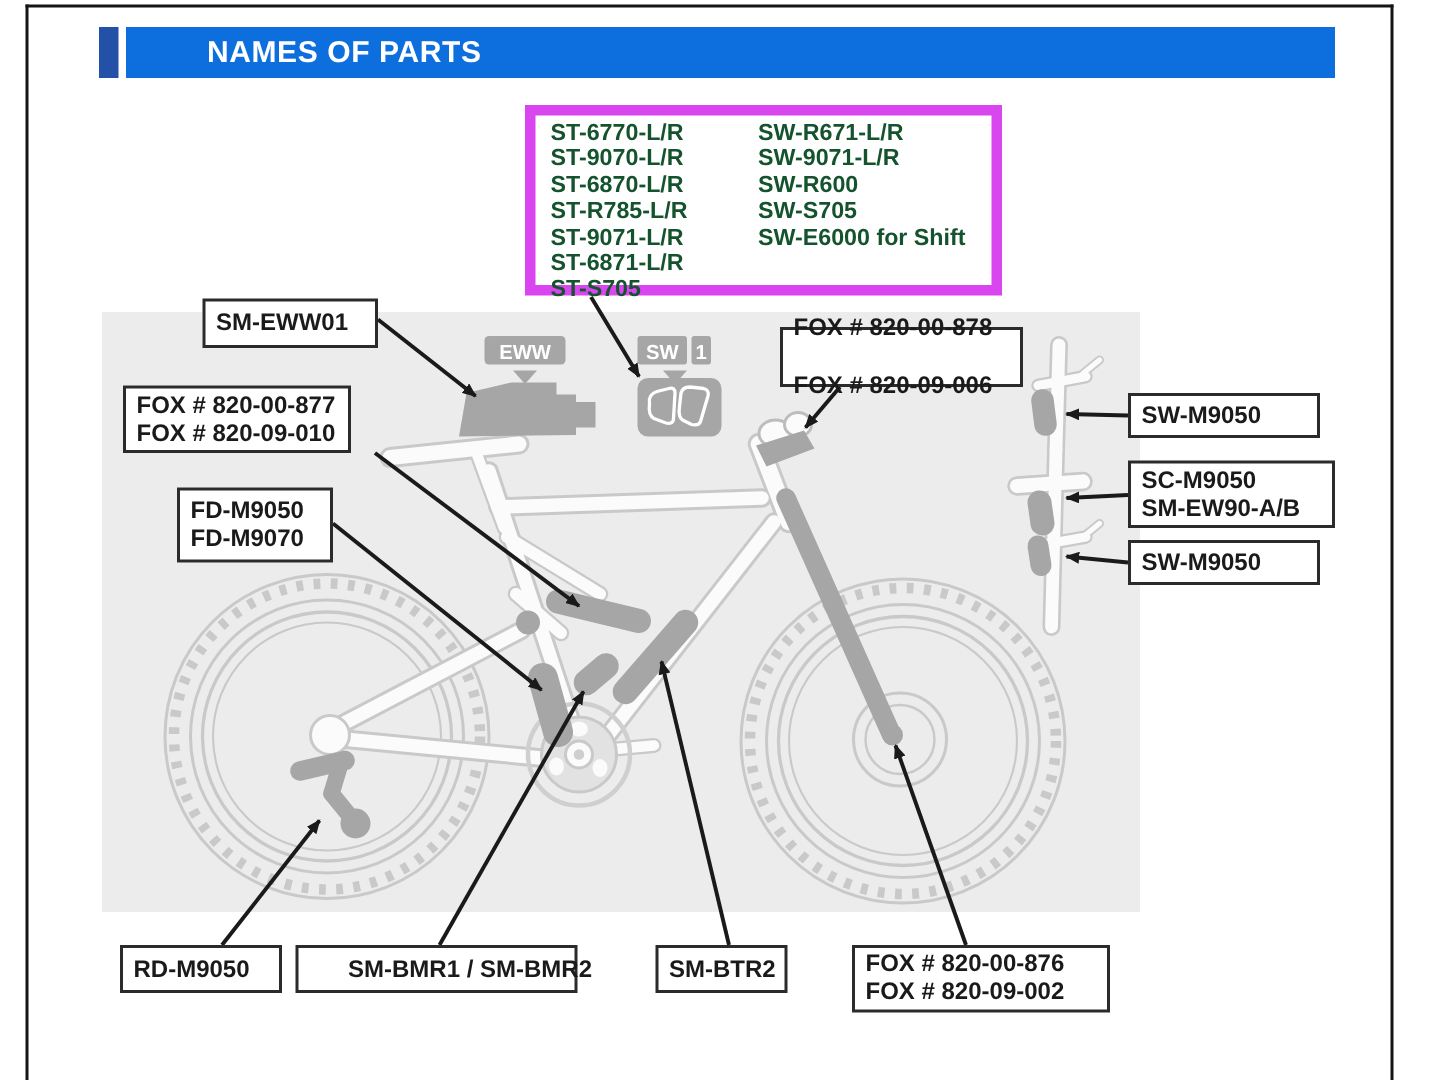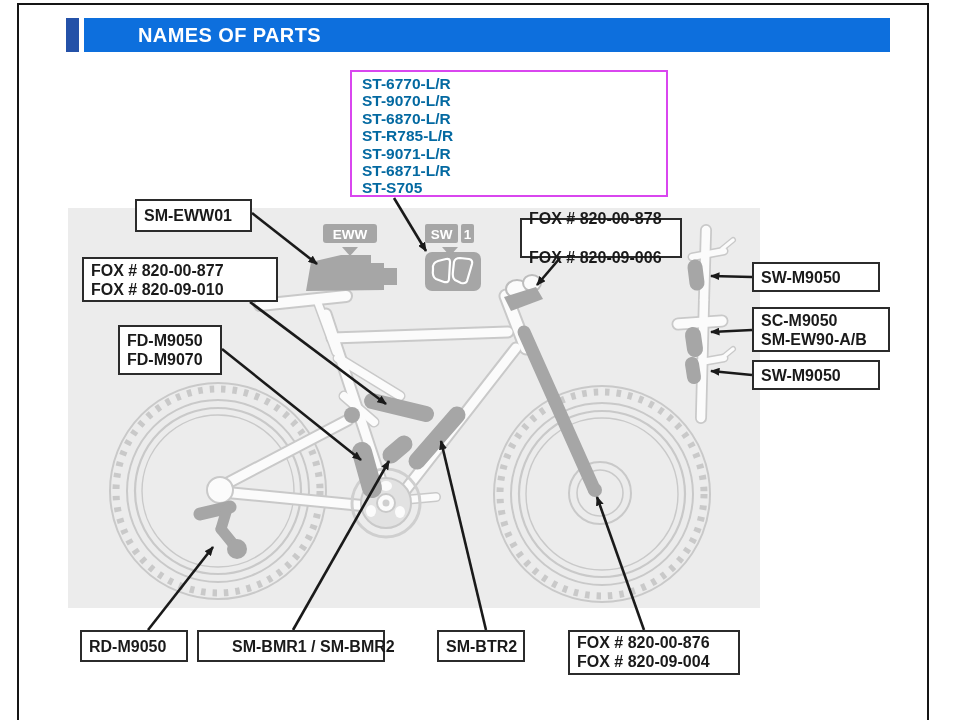--- a/index.html
+++ b/index.html
@@ -32,22 +32,22 @@
   }
   svg.art{position:absolute;left:0;top:0;z-index:2;}
   .callout{
     position:absolute;z-index:3;background:#ffffff;border:2px solid #2b2b2b;
     box-sizing:border-box;font-weight:bold;color:#1a1a1a;font-size:16px;
     display:flex;flex-direction:column;justify-content:center;
     padding:2px 7px;line-height:19px;white-space:nowrap;
   }
   .bigbox{
     position:absolute;left:350px;top:70px;width:318px;height:127px;z-index:3;
-    background:#ffffff;border:2px solid #d946ef;box-sizing:border-box;
-    font-weight:bold;color:#0369a1;font-size:15.5px;line-height:17.4px;
+    background:#ffffff;border:7px solid #d946ef;box-sizing:border-box;
+    font-weight:bold;color:#14532d;font-size:15.5px;line-height:17.4px;
     display:flex;padding:3px 0 0 10px;white-space:nowrap;
   }
   .bigbox .col2{margin-left:47px;}
 </style>
 </head>
 <body>
 
 <div class="page-frame"></div>
 
 <div class="header-accent"></div>
@@ -204,27 +204,34 @@
 <div class="bigbox">
   <div class="col1">
     <div>ST-6770-L/R</div>
     <div>ST-9070-L/R</div>
     <div>ST-6870-L/R</div>
     <div>ST-R785-L/R</div>
     <div>ST-9071-L/R</div>
     <div>ST-6871-L/R</div>
     <div>ST-S705</div>
   </div>
+  <div class="col2">
+    <div>SW-R671-L/R</div>
+    <div>SW-9071-L/R</div>
+    <div>SW-R600</div>
+    <div>SW-S705</div>
+    <div>SW-E6000 for Shift</div>
+  </div>
 </div>
 
 <div class="callout" style="left:135px;top:199px;width:117px;height:33px;">
   <div>SM-EWW01</div>
 </div>
 
-<div class="callout" style="left:82px;top:257px;width:196px;height:45px;">
+<div class="callout" style="left:82px;top:257px;width:152px;height:45px;">
   <div>FOX # 820-00-877</div>
   <div>FOX # 820-09-010</div>
 </div>
 
 <div class="callout" style="left:118px;top:325px;width:104px;height:50px;">
   <div>FD-M9050</div>
   <div>FD-M9070</div>
 </div>
 
 <div class="callout" style="left:520px;top:218px;width:162px;height:40px;line-height:18px;gap:21px;">
@@ -252,14 +259,14 @@
 <div class="callout" style="left:197px;top:630px;width:188px;height:32px;padding-left:33px;">
   <div>SM-BMR1 / SM-BMR2</div>
 </div>
 
 <div class="callout" style="left:437px;top:630px;width:88px;height:32px;">
   <div>SM-BTR2</div>
 </div>
 
 <div class="callout" style="left:568px;top:630px;width:172px;height:45px;justify-content:flex-end;">
   <div>FOX # 820-00-876</div>
-  <div>FOX # 820-09-004</div>
+  <div>FOX # 820-09-002</div>
 </div>
 
 </body></html>

